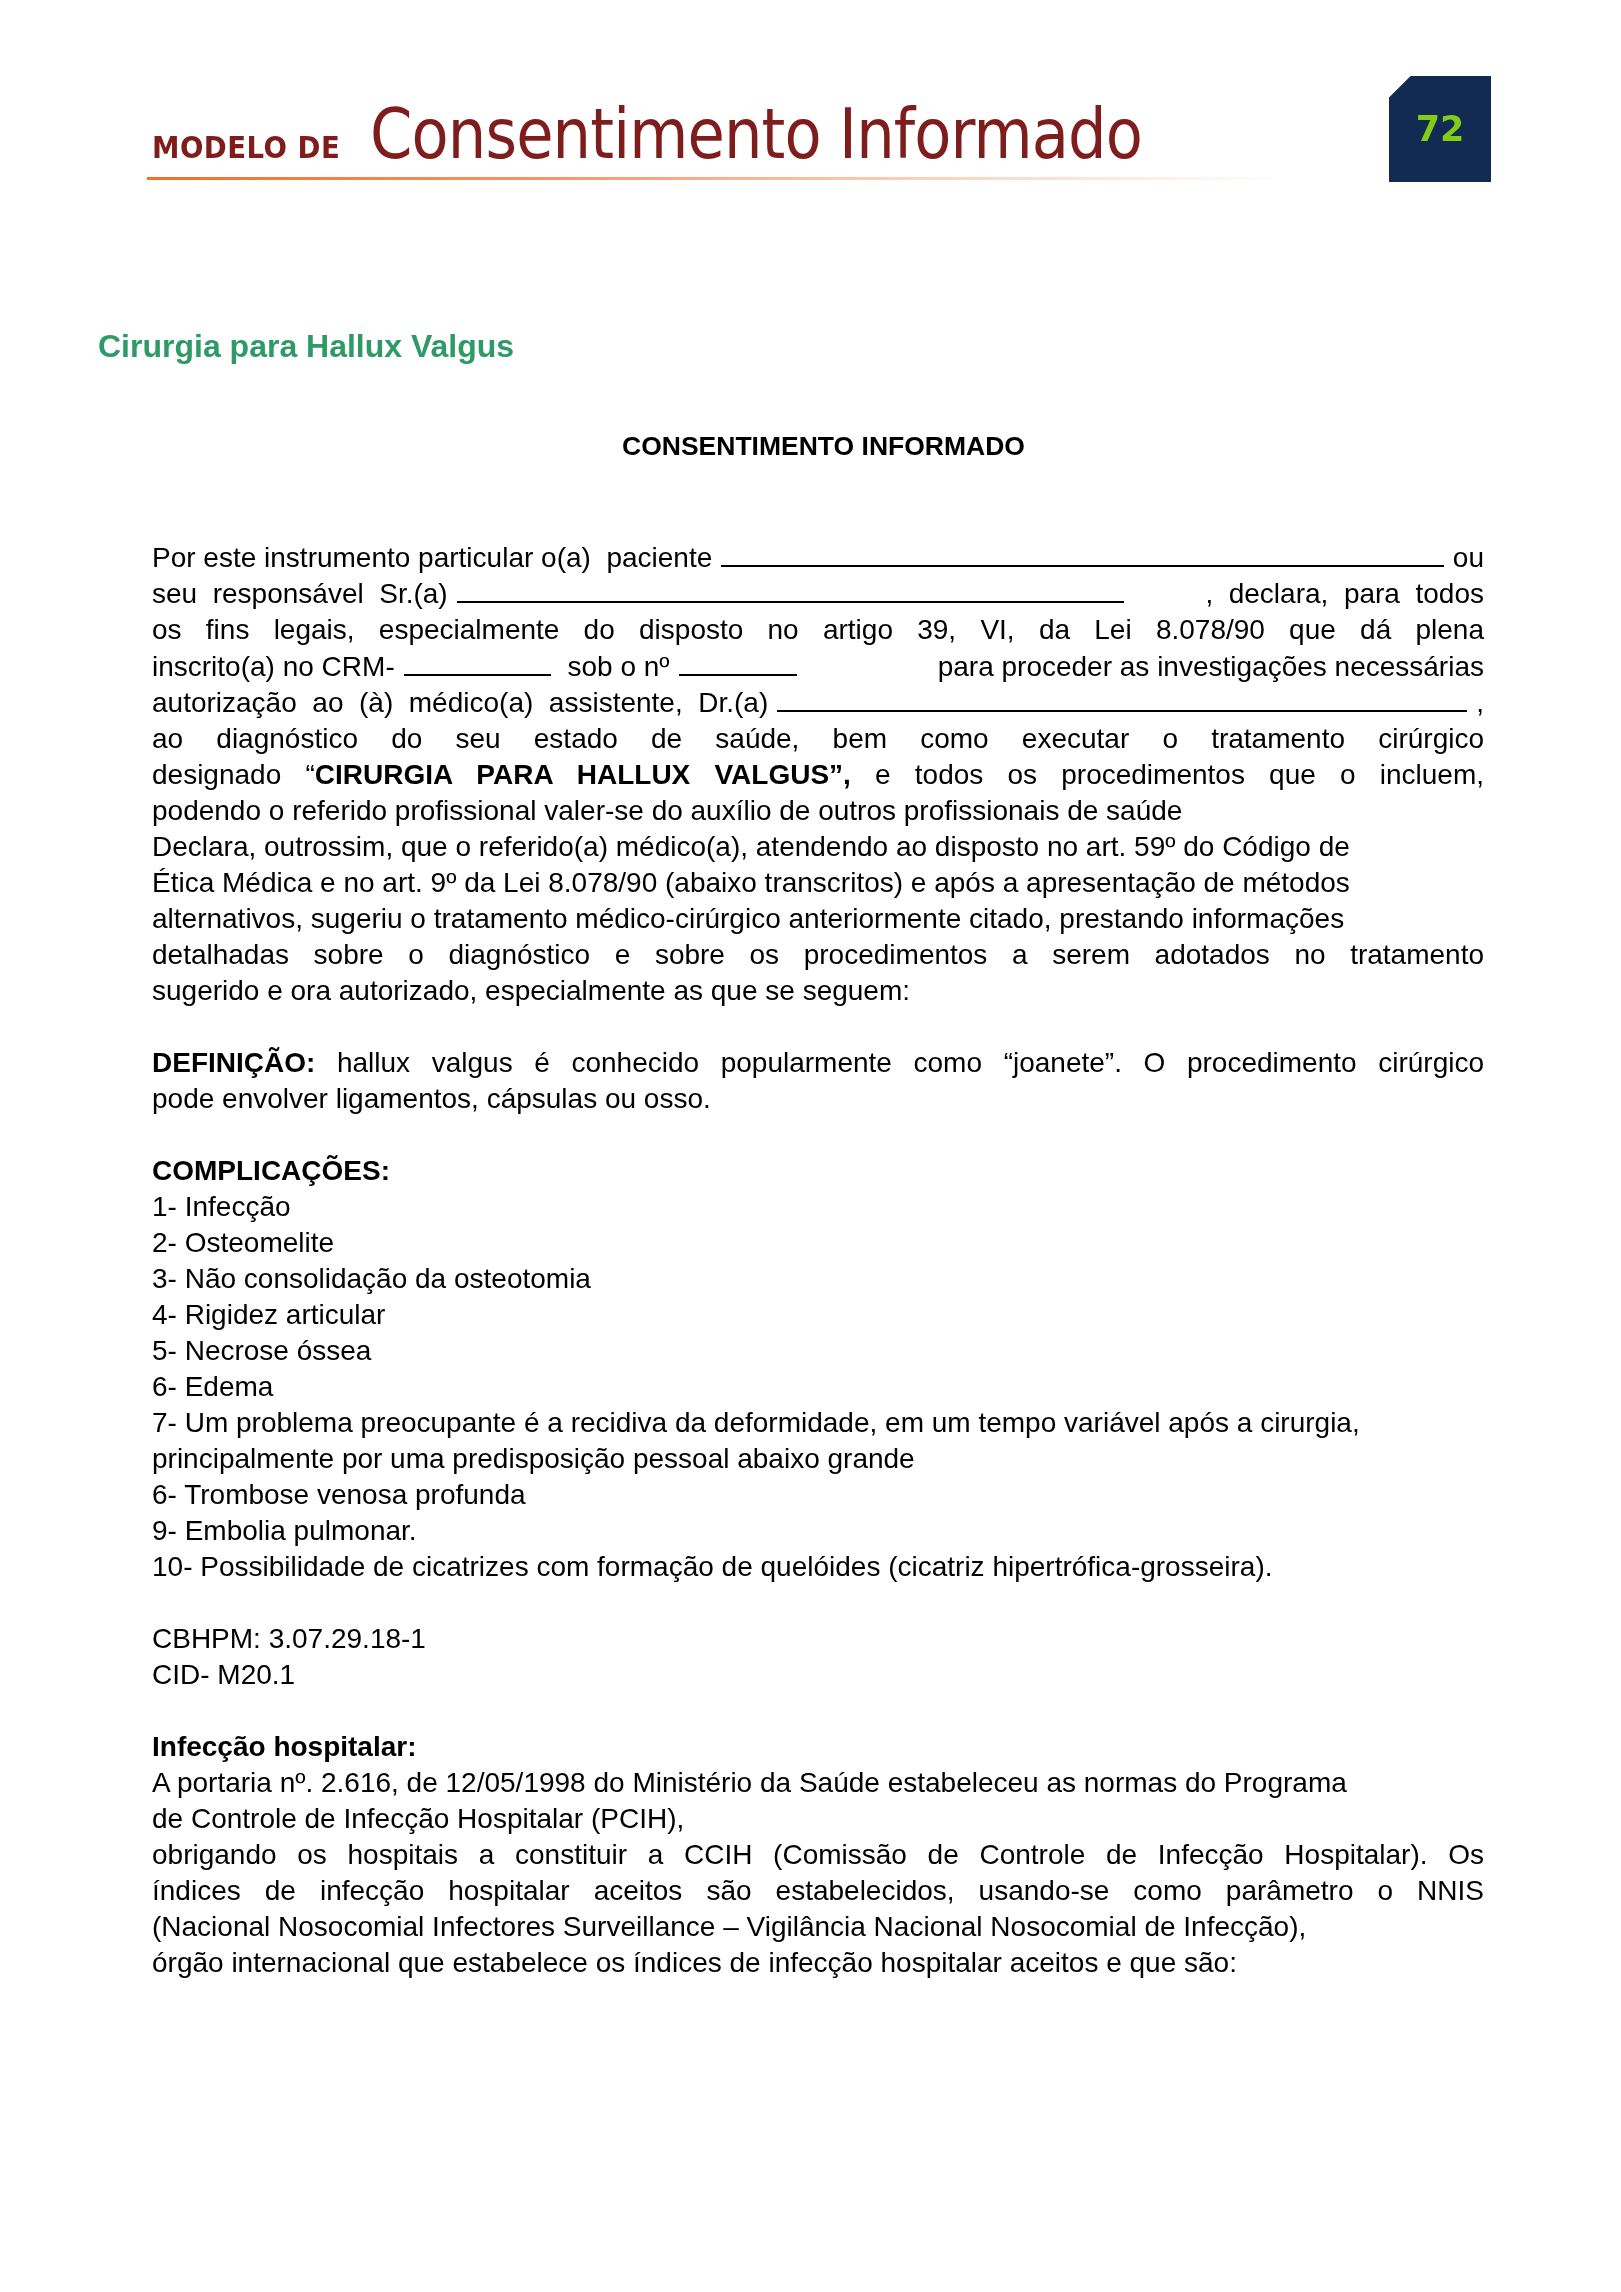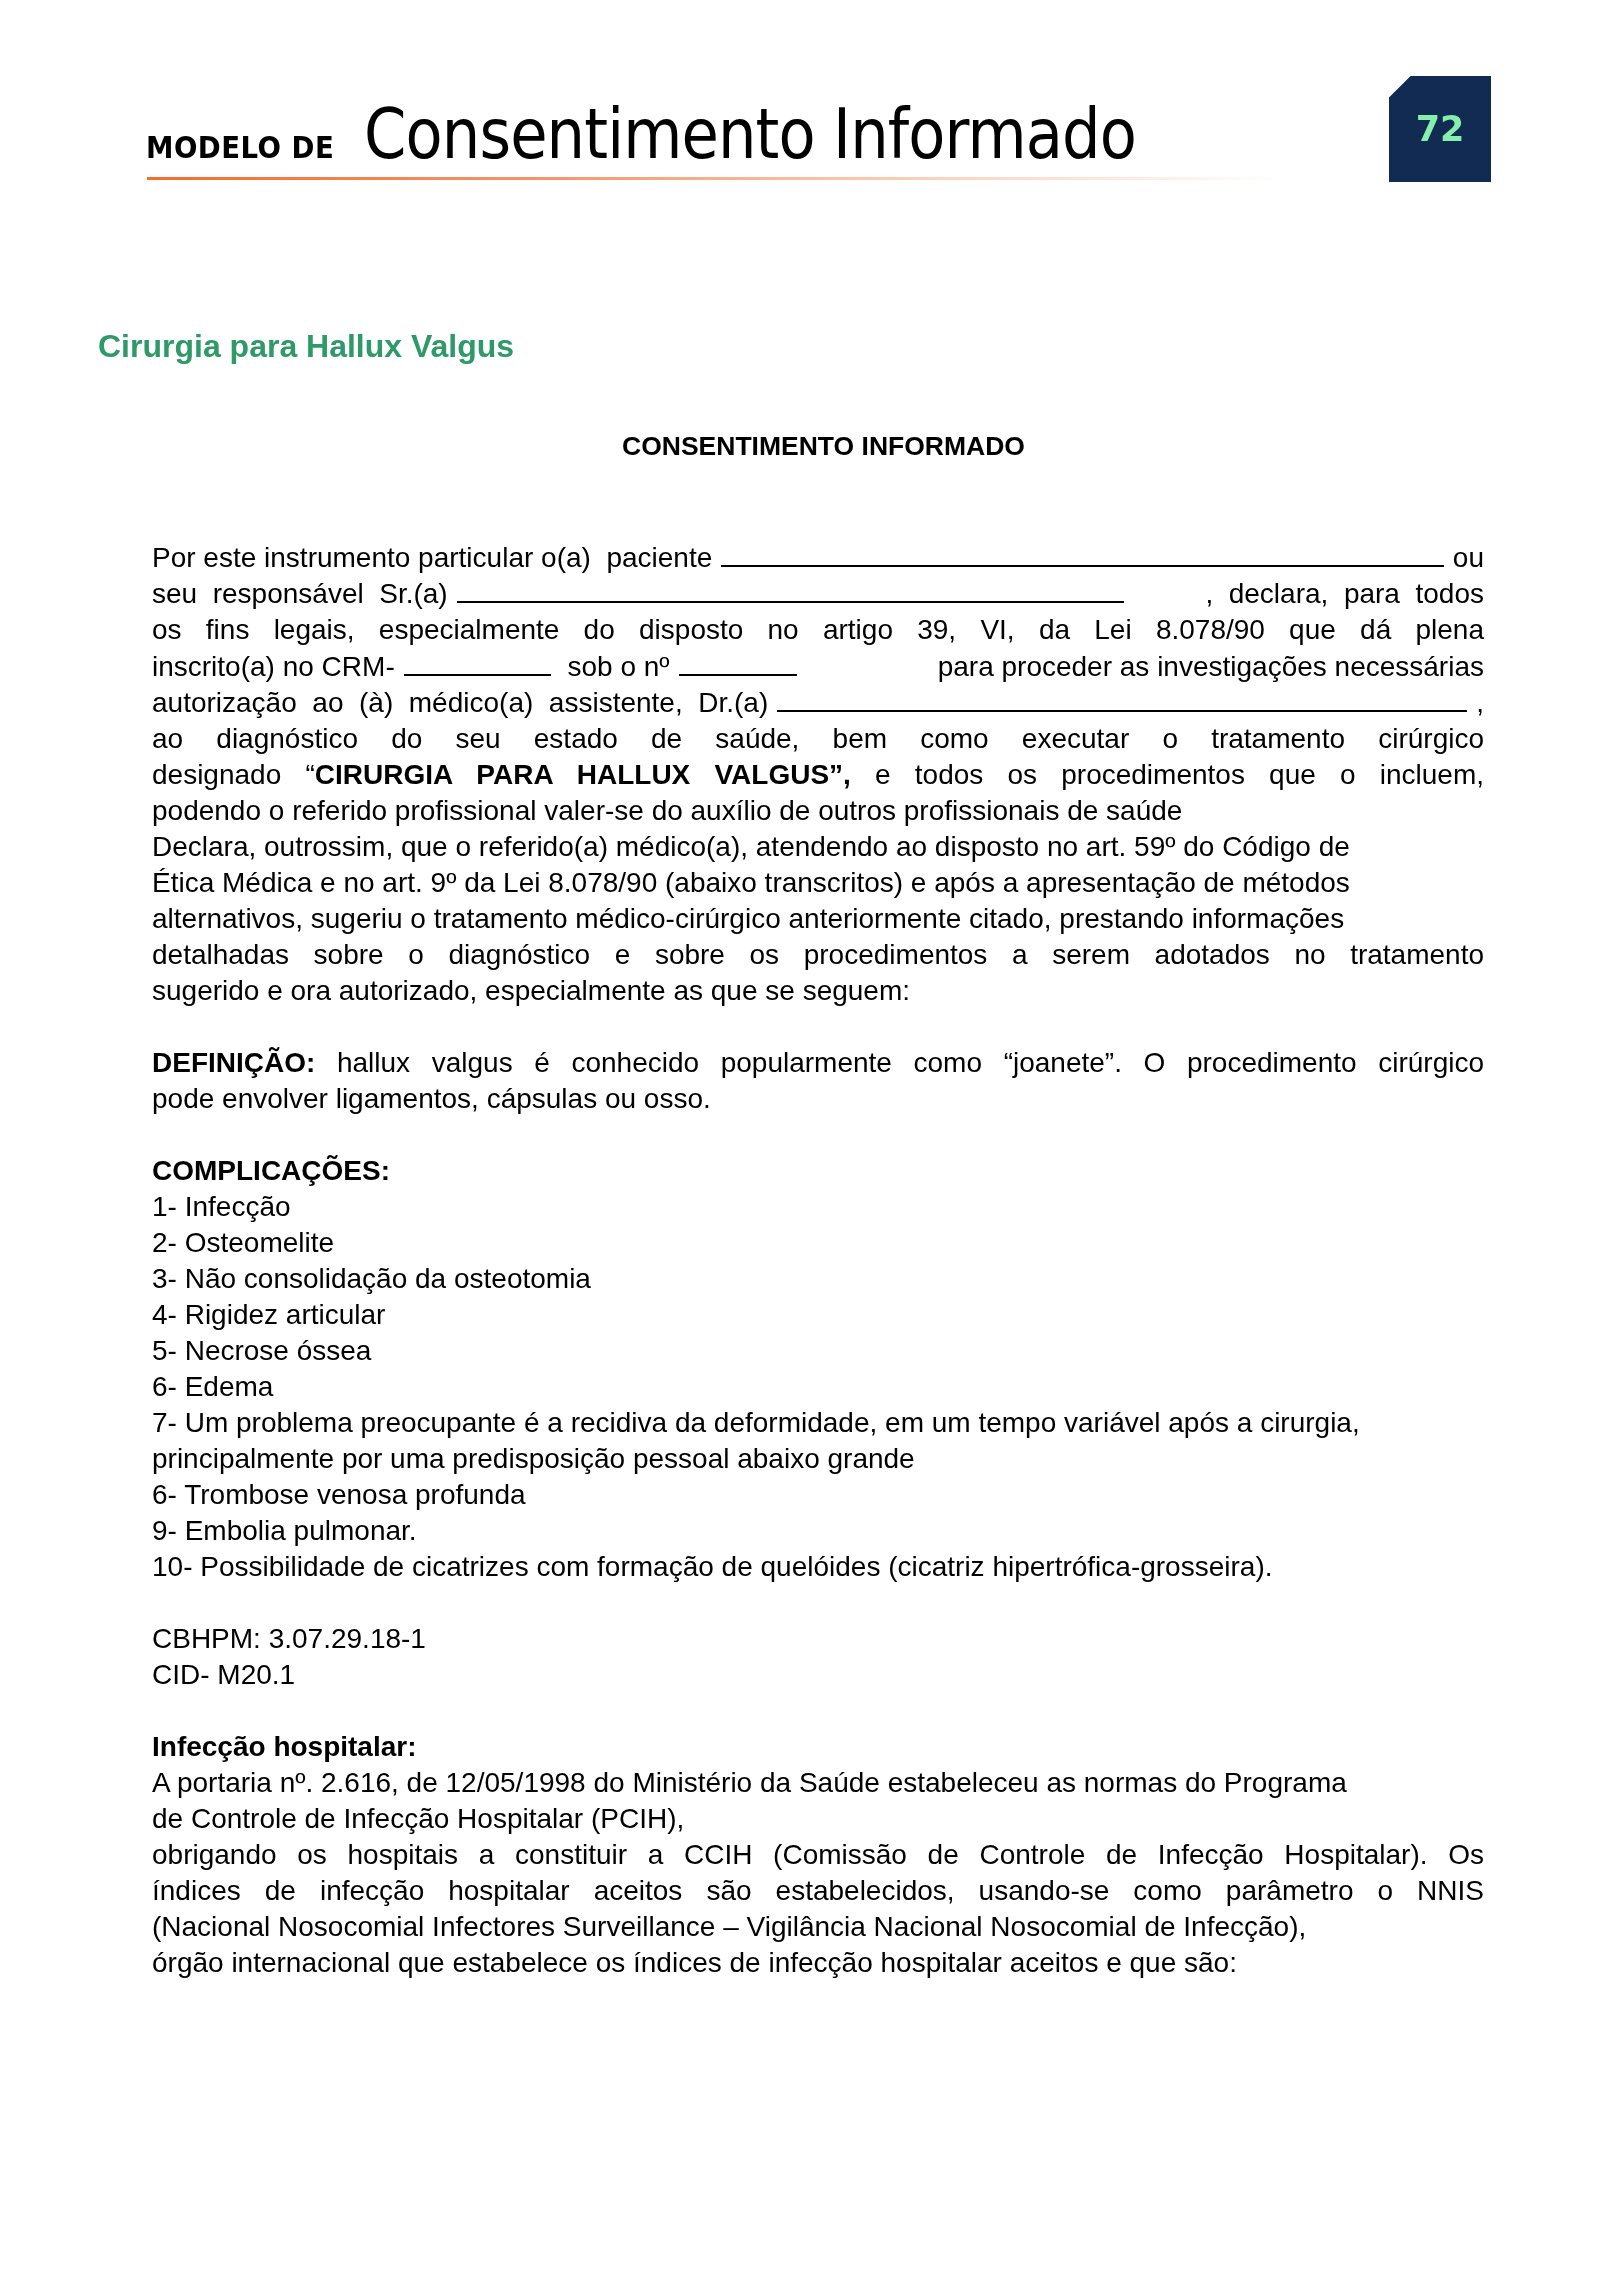--- a/index.html
+++ b/index.html
@@ -1,26 +1,26 @@
 <!DOCTYPE html>
 <html><head>
 <meta charset="utf-8">
 <style>
   html, body { margin: 0; padding: 0; background: #ffffff; }
   body { width: 1621px; height: 2293px; position: relative; overflow: hidden; font-family: "Liberation Sans", sans-serif; color: #000; }
 
   .header { position: absolute; left: 0; top: 0; width: 1621px; height: 196px; }
-  .brand { position: absolute; left: 146px; top: 94px; white-space: nowrap; color: #000000; }
+  .brand { position: absolute; left: 152px; top: 94px; white-space: nowrap; color: #7f1d1d; }
   .brand-small { font-family: "DejaVu Sans", sans-serif; font-weight: bold; font-size: 30px; letter-spacing: 0.5px; vertical-align: baseline; transform: scaleX(0.92); display: inline-block; transform-origin: left; }
   .brand-big { font-family: "DejaVu Sans", sans-serif; font-weight: normal; font-size: 69px; letter-spacing: -1px; margin-left: 13.7px; display: inline-block; transform: scaleX(0.88); transform-origin: left; vertical-align: baseline; }
   .rule { position: absolute; left: 147px; top: 177px; width: 1137px; height: 2.9px;
           background: linear-gradient(to right, #f26f2a 0%, #f5956a 35%, #fbd3bd 70%, #ffffff 100%); }
   .page-badge { position: absolute; left: 1389px; top: 76px; width: 102px; height: 106px; background: #122b52;
           clip-path: polygon(21.6px 0, 100% 0, 100% 100%, 0 100%, 0 21.6px);
-          color: #86efac; font-family: "DejaVu Sans", sans-serif; font-weight: bold; font-size: 35px;
+          color: #84cc16; font-family: "DejaVu Sans", sans-serif; font-weight: bold; font-size: 35px;
           display: flex; align-items: center; justify-content: center; }
 
   .section-title { position: absolute; left: 98px; top: 328px; font-size: 32px; font-weight: bold; color: #2e9a68; }
   .doc-heading { position: absolute; left: 0; top: 431px; width: 1647px; text-align: center; font-size: 26.5px; font-weight: bold; }
 
   .body { position: absolute; left: 152px; top: 539px; width: 1332px; font-size: 28px; line-height: 36px; }
   .p { margin: 0; gap: 9px; }
   .justify { text-align: justify; text-align-last: left; }
   .gap { height: 36px; }
   .b { font-weight: bold; }

